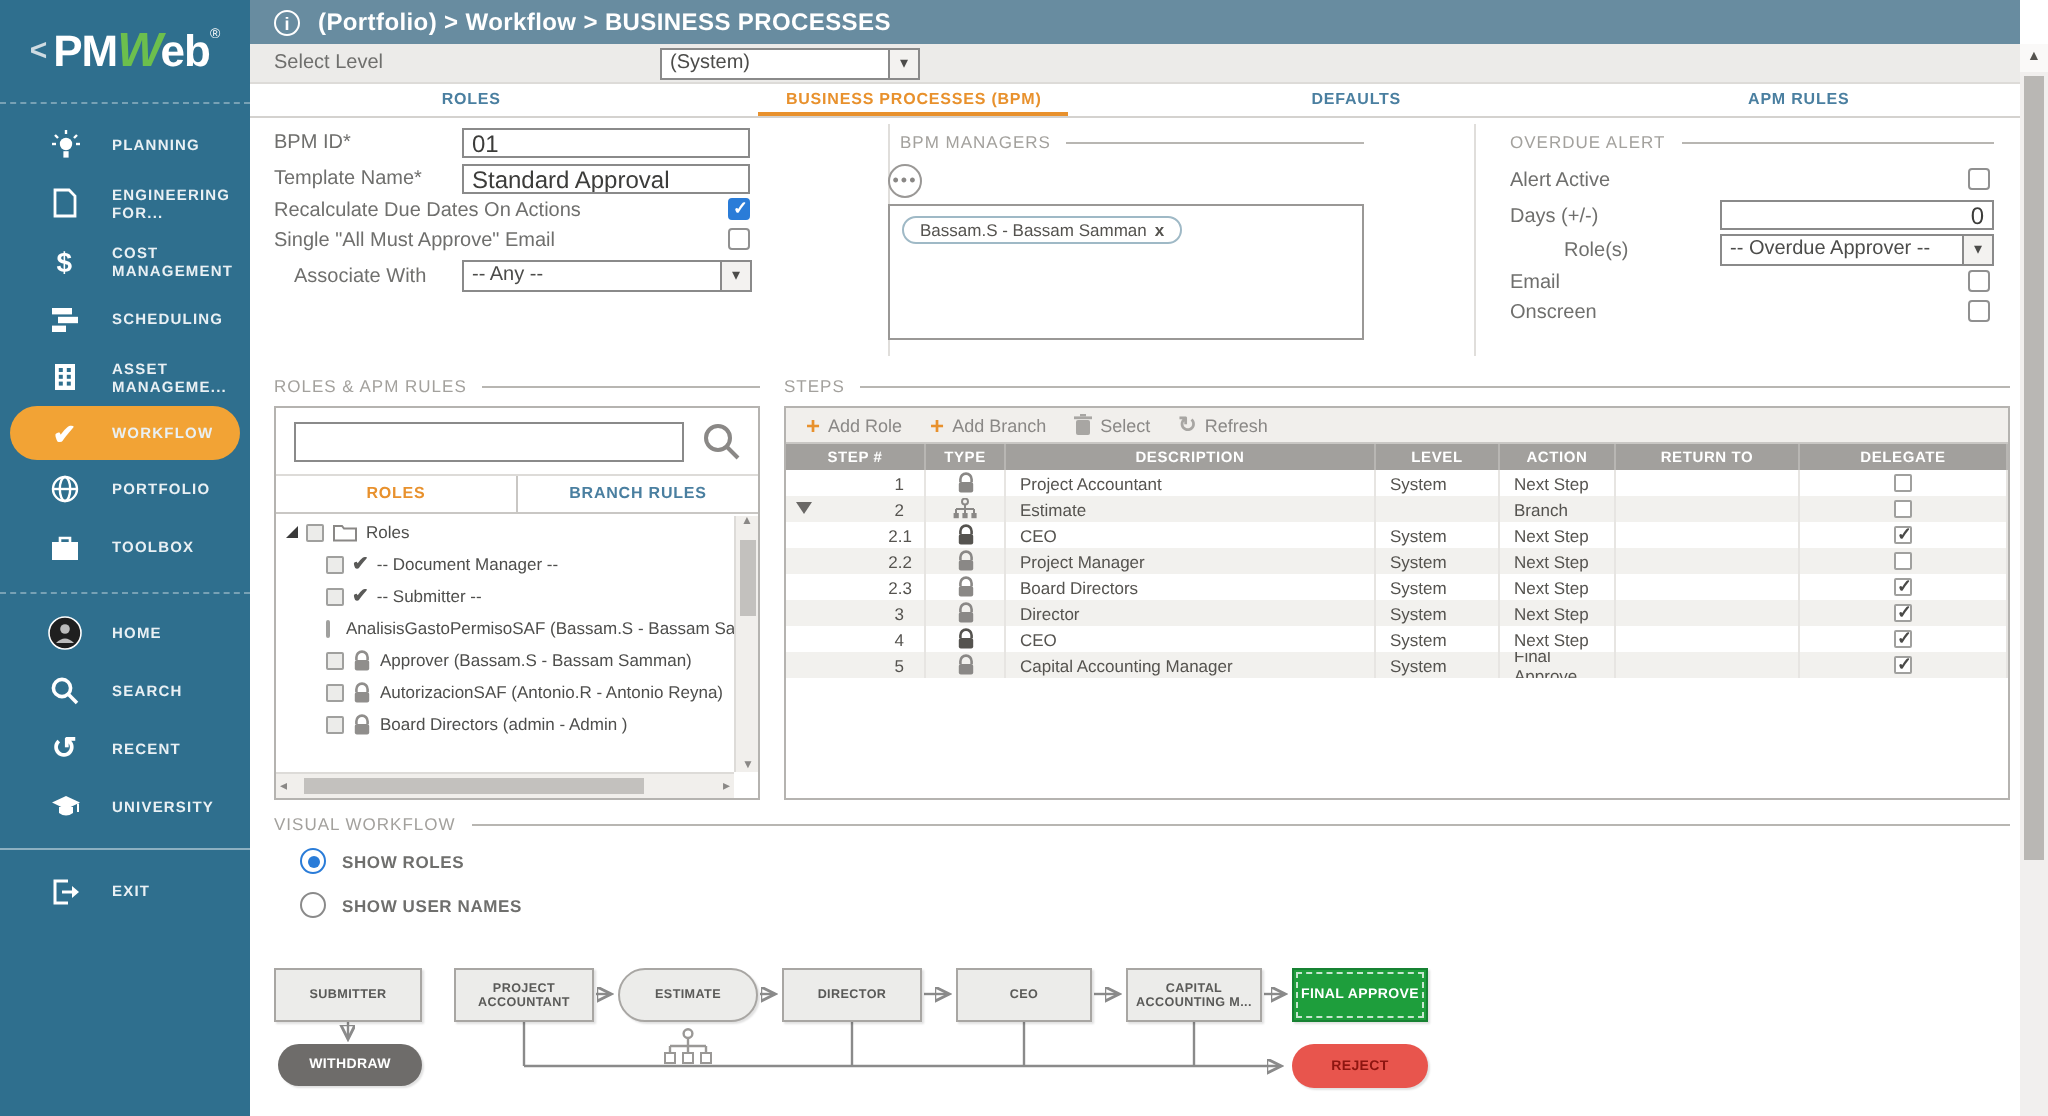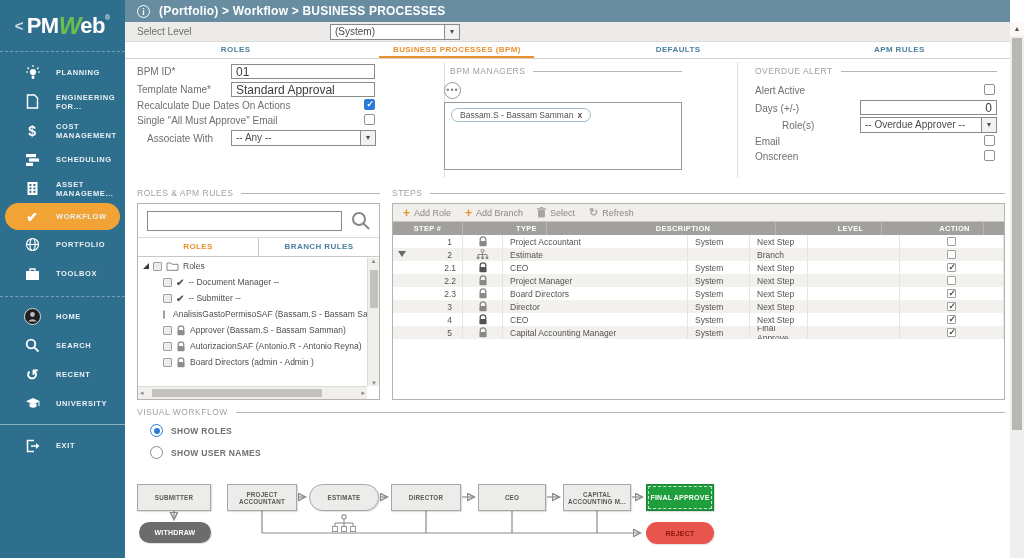--- a/index.html
+++ b/index.html
@@ -86,21 +86,21 @@
   .hsb .thumb { position:absolute; left:14px; top:2px; height:8px; width:170px; background:#c3c1be; }
 
   
   .steps-panel { position:absolute; left:392px; top:203px; width:613px; height:197px;
     border:1px solid #b5b3b0; background:#fff; }
   .toolbar { height:18px; background:#f1efec; border-bottom:1px solid #c9c7c4;
     display:flex; align-items:center; gap:14px; padding-left:10px; }
   .tbtn { display:flex; align-items:center; gap:4px; font-size:9px; color:#8a8886; cursor:pointer; }
   .tbtn .plus { color:#E8912D; font-weight:bold; font-size:12px; line-height:1; }
   .grid-head, .grid-row { display:grid; grid-template-columns:70px 40px 185px 62px 58px 92px 1fr; }
-  .grid-head { background:#a2a09d; height:13px;gap:44px; }
+  .grid-head { background:#a2a09d; height:13px; }
   .grid-head div { color:#fff; font-size:7.5px; font-weight:bold; text-align:center; line-height:13px;
     border-right:1px solid #b8b6b3; letter-spacing:.3px; }
   .grid-row { height:13px; font-size:8.5px; color:#55534f; align-items:center; }
   .grid-row:nth-child(even) { background:#f2f1ee; }
   .grid-row > div { height:13px; border-right:1px solid #e7e5e2; display:flex; align-items:center; overflow:hidden; }
   .c-step { justify-content:flex-end; padding-right:10px; position:relative; }
   .c-type, .c-del { justify-content:center; }
   .c-desc, .c-level, .c-act, .c-ret { padding-left:7px; }
   .exp { position:absolute; left:5px; top:3px; width:0; height:0;
     border-left:4px solid transparent; border-right:4px solid transparent; border-top:6px solid #6a6866; }

